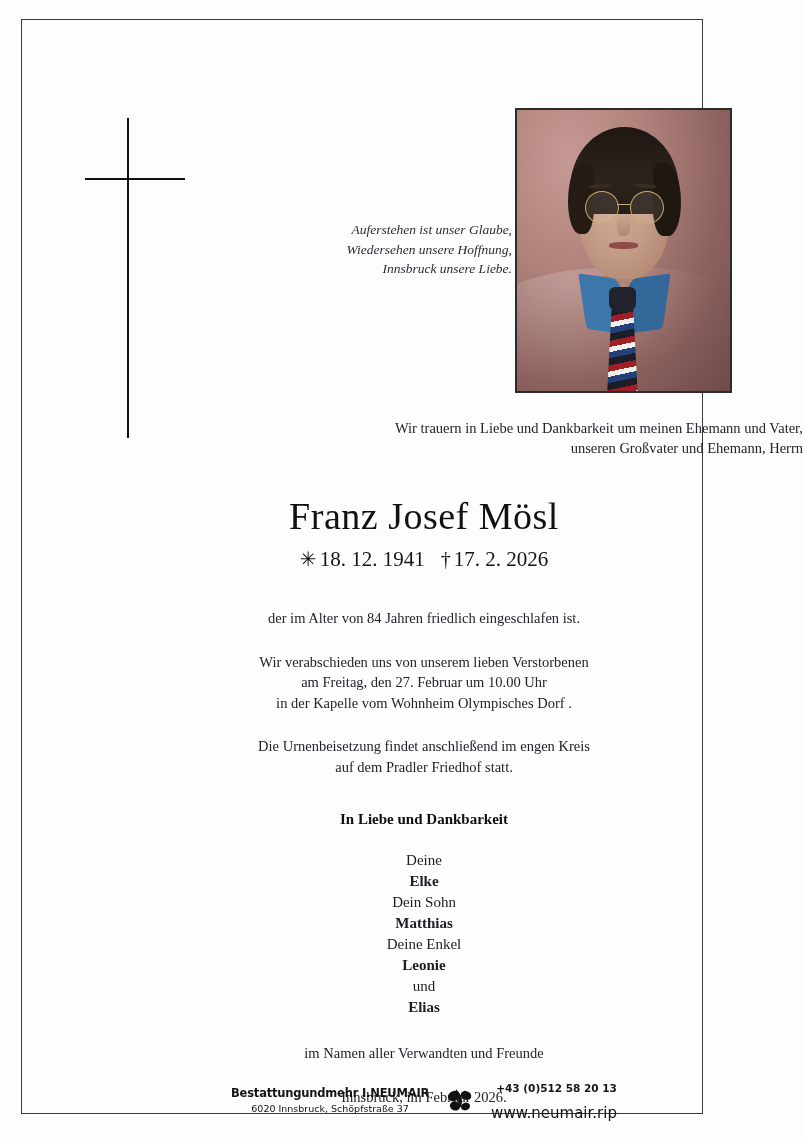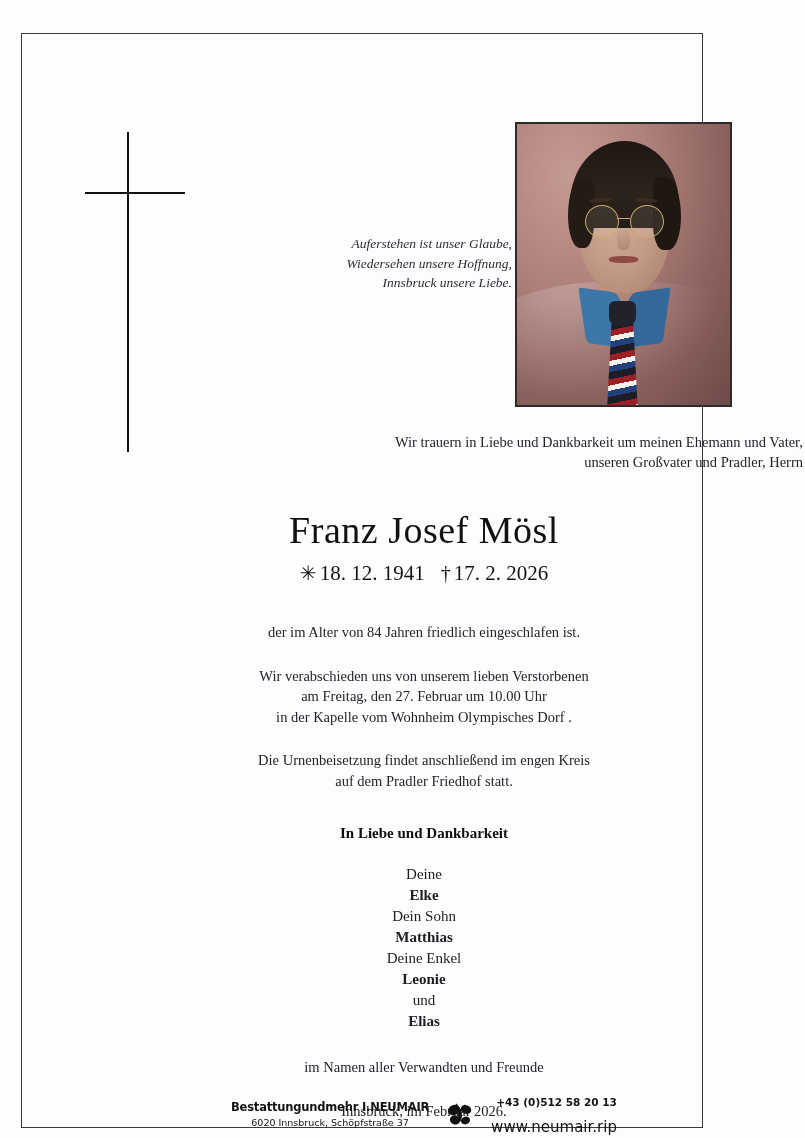--- a/index.html
+++ b/index.html
@@ -20,21 +20,21 @@
   #page {
     position: absolute;
     left: 0; top: 0;
     width: 805px;
     height: 1138px;
     background: #fdfdfd;
   }
   #card-border {
     position: absolute;
     left: 21px;
-    top: 33px;
+    top: 19px;
     width: 682px;
     height: 1095px;
     border: 1.5px solid #3a3a3a;
     background: #fdfdfd;
     box-sizing: border-box;
   }
 
   
   #cross {
     position: absolute;
@@ -406,21 +406,21 @@
     <div id="quote">
       <span class="quote-line">Auferstehen ist unser Glaube,</span>
       <span class="quote-line">Wiedersehen unsere Hoffnung,</span>
       <span class="quote-line">Innsbruck unsere Liebe.</span>
     </div>
 
     <div id="content">
 
       <div class="intro">
         <span>Wir trauern in Liebe und Dankbarkeit um meinen Ehemann und Vater,</span>
-        <span>unseren Großvater und Pradler, Herrn</span>
+        <span>unseren Großvater und Ehemann, Herrn</span>
       </div>
 
       <div class="name">Franz Josef Mösl</div>
 
       <div class="dates">
         <span class="sym">✳</span><span>18. 12. 1941</span><span class="gap"></span><span class="sym">†</span><span>17. 2. 2026</span>
       </div>
 
       <div class="para p-age">
         <span>der im Alter von 84 Jahren friedlich eingeschlafen ist.</span>

